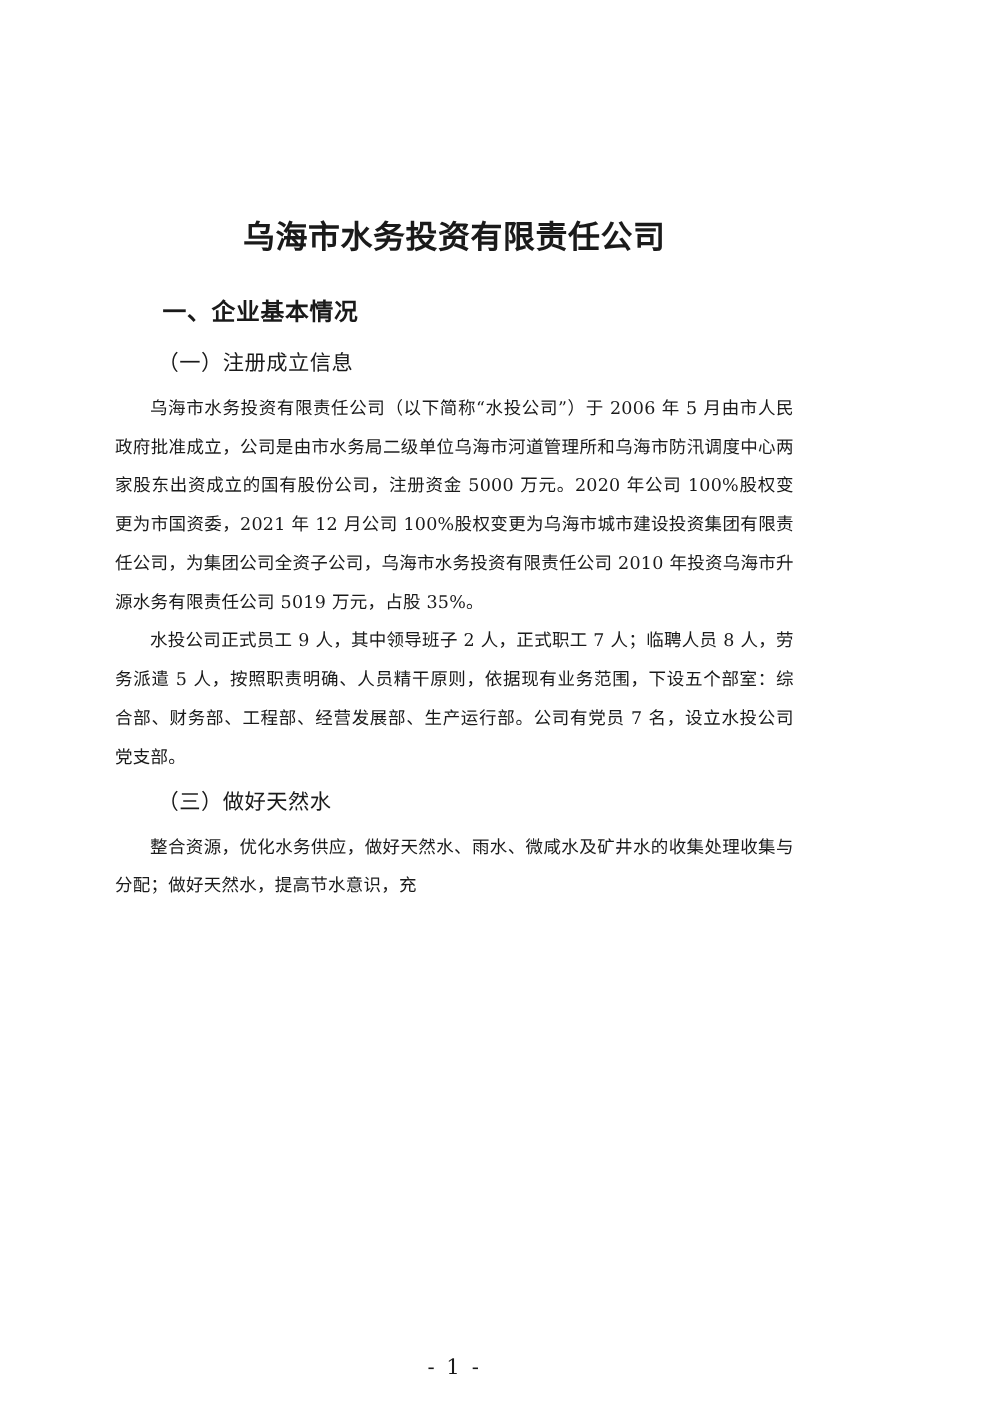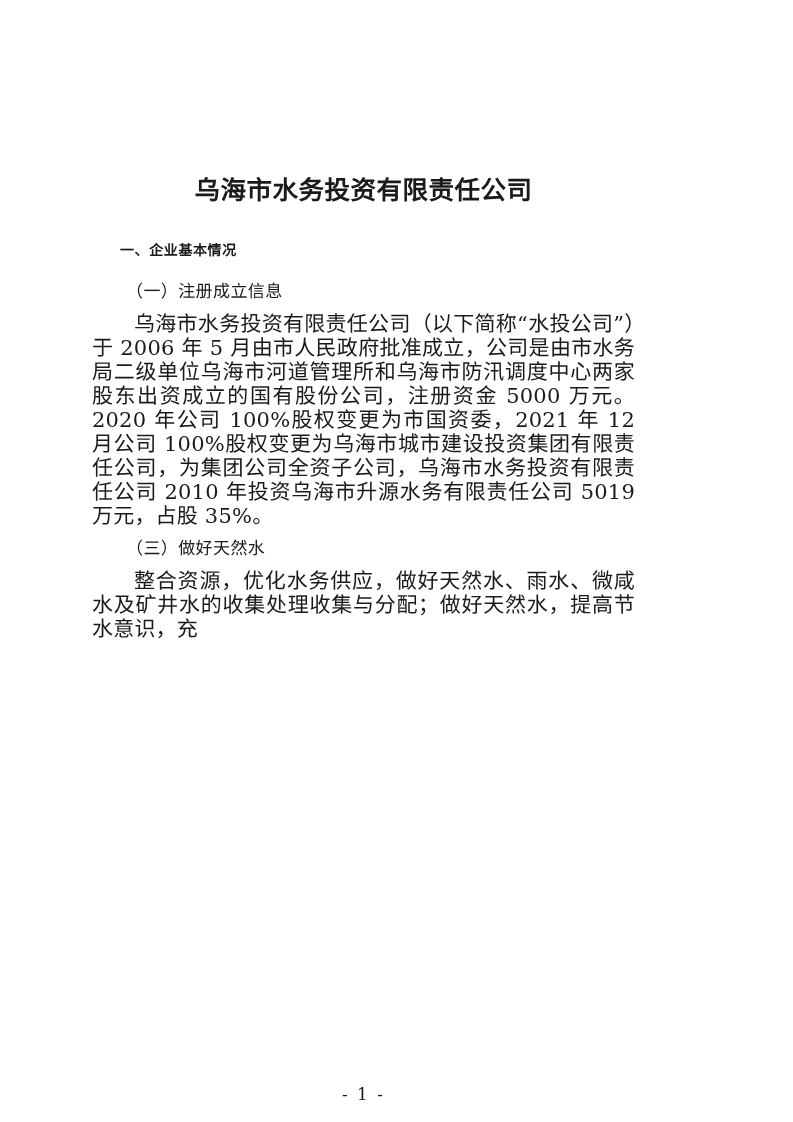--- a/index.html
+++ b/index.html
@@ -31,38 +31,38 @@
     font-size: 25.5px;
     font-weight: bold;
     line-height: 44px;
     letter-spacing: 0.5px;
     margin: 0 0 6px 0;
   }
   .doc-title .line {
     display: block;
   }
   .section-heading {
-    font-size: 14px;
+    font-size: 19px;
     font-weight: bold;
     line-height: 41px;
     margin: 18px 0 0 0;
     text-indent: 2em;
     letter-spacing: 0.6px;
   }
   .sub-heading {
     font-size: 17px;
     line-height: 41px;
     margin: 0;
     text-indent: 2em;
     letter-spacing: 0.4px;
     font-weight: normal;
   }
   .para {
-    font-size: 21px;
-    line-height: 24px;
+    font-size: 14px;
+    line-height: 31px;
     margin: 0;
     text-indent: 2em;
     text-align: justify;
     text-justify: inter-ideograph;
     letter-spacing: 0.2px;
   }
   .page-number {
     position: absolute;
     left: 0;
     right: 0;
@@ -81,19 +81,20 @@
 
   <h1 class="doc-title">
     <span class="line">乌海市水务投资有限责任公司</span>
   </h1>
 
   <h2 class="section-heading">一、企业基本情况</h2>
 
   <h3 class="sub-heading">（一）注册成立信息</h3>
   <p class="para">乌海市水务投资有限责任公司（以下简称“水投公司”）于 2006 年 5 月由市人民政府批准成立，公司是由市水务局二级单位乌海市河道管理所和乌海市防汛调度中心两家股东出资成立的国有股份公司，注册资金 5000 万元。2020 年公司 100%股权变更为市国资委，2021 年 12 月公司 100%股权变更为乌海市城市建设投资集团有限责任公司，为集团公司全资子公司，乌海市水务投资有限责任公司 2010 年投资乌海市升源水务有限责任公司 5019 万元，占股 35%。</p>
 
+  <p class="para">水投公司正式员工 9 人，其中领导班子 2 人，正式职工 7 人；临聘人员 8 人，劳务派遣 5 人，按照职责明确、人员精干原则，依据现有业务范围，下设五个部室：综合部、财务部、工程部、经营发展部、生产运行部。公司有党员 7 名，设立水投公司党支部。</p>
 
   <h3 class="sub-heading">（三）做好天然水</h3>
   <p class="para">整合资源，优化水务供应，做好天然水、雨水、微咸水及矿井水的收集处理收集与分配；做好天然水，提高节水意识，充</p>
 
   <div class="page-number">- 1 -</div>
 
 </div>
 
 </body></html>

